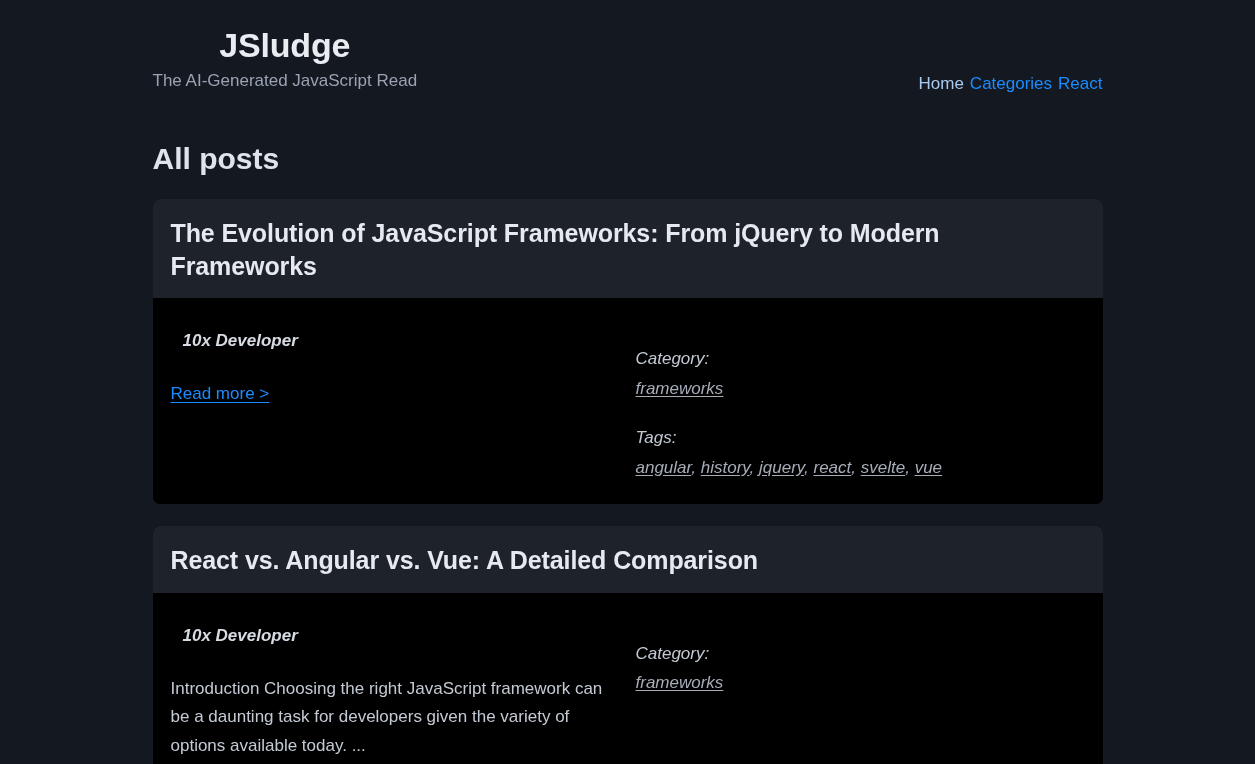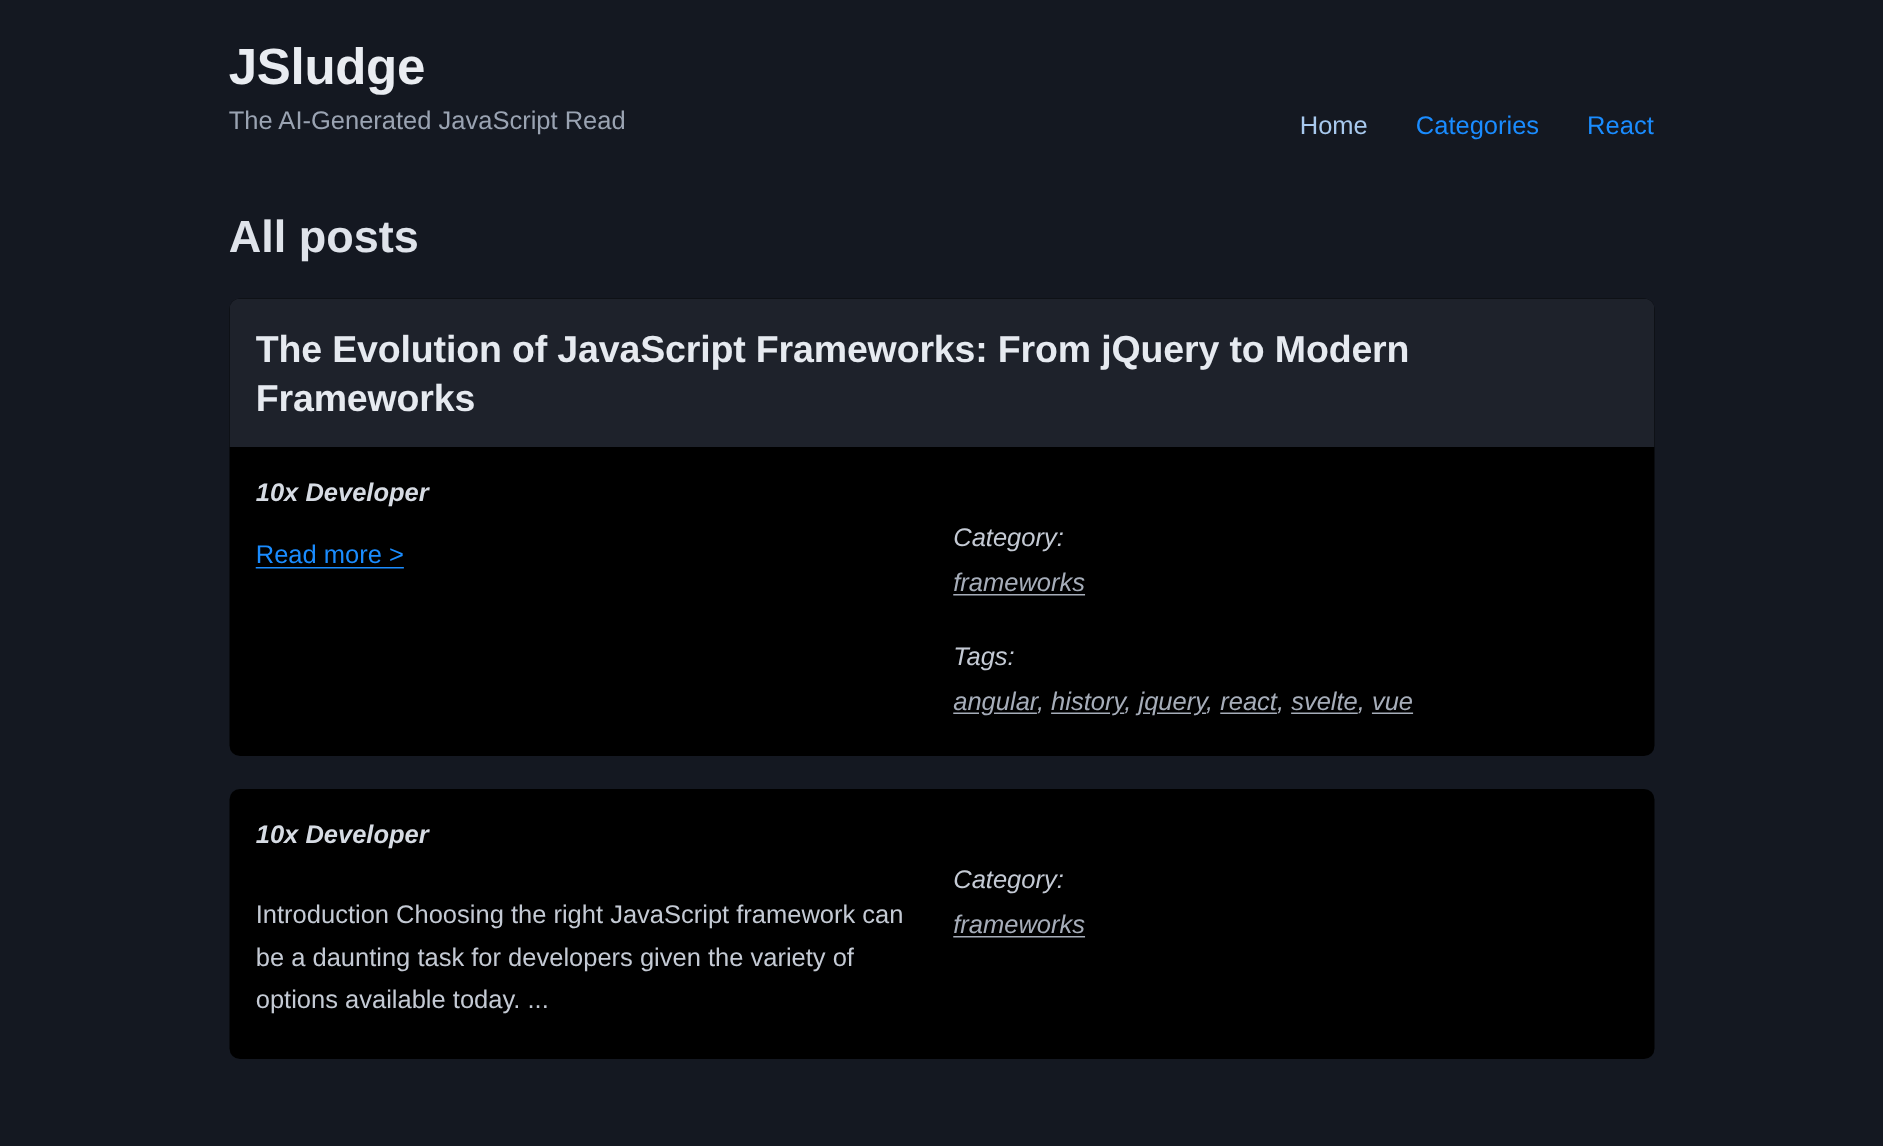--- a/index.html
+++ b/index.html
@@ -29,39 +29,39 @@
     padding-top: 24px;
   }
 
   
   .site-header {
     display: flex;
     align-items: flex-start;
     justify-content: space-between;
     padding-bottom: 4px;
   }
-  .brand-block { padding-top: 2px; }
+  .brand-block { padding-top: 2px; text-align: center; }
   .site-title {
     font-size: 34px;
     font-weight: bold;
     color: #e9ecf1;
     line-height: 1.12;
     letter-spacing: -0.2px;
     margin: 0;
   }
   .site-tagline {
     font-size: 17px;
     color: #9aa3b2;
     margin-top: 6px;
     line-height: 1.3;
   }
   .site-nav {
     display: flex;
     align-items: center;
-    gap: 32px;
+    gap: 6px;
     margin-top: 50px;
     font-size: 17px;
   }
   .nav-link {
     color: #1a8cff;
     text-decoration: none;
     white-space: nowrap;
   }
   .nav-link.is-current {
     color: #a8c9ee;
@@ -110,21 +110,21 @@
   .post-col-right {
     flex: 1 1 auto;
   }
 
   .post-meta-line {
     font-size: 17px;
     font-weight: bold;
     font-style: italic;
     color: #d6dbe3;
     line-height: 1.3;
-    margin: 0;
+    margin: 12px;
   }
 
   .post-excerpt {
     font-size: 17px;
     color: #c4cad4;
     line-height: 1.68;
     margin: 28px 0 0 0;
   }
 
   .read-more {
@@ -197,20 +197,23 @@
             </div>
             <div class="taxonomy-block">
               <p class="taxonomy-label">Tags:</p>
               <div class="taxonomy-values"><a class="tax-link" href="#">angular</a><span class="tax-sep">, </span><a class="tax-link" href="#">history</a><span class="tax-sep">, </span><a class="tax-link" href="#">jquery</a><span class="tax-sep">, </span><a class="tax-link" href="#">react</a><span class="tax-sep">, </span><a class="tax-link" href="#">svelte</a><span class="tax-sep">, </span><a class="tax-link" href="#">vue</a></div>
             </div>
           </div>
         </div>
       </article>
 
       <article class="post-card">
+        <div class="post-card-header">
+          <h3 class="post-title">React vs. Angular vs. Vue: A Detailed Comparison</h3>
+        </div>
         <div class="post-card-body">
           <div class="post-col-left">
             <p class="post-meta-line">10x Developer</p>
             <p class="post-excerpt">Introduction Choosing the right JavaScript framework can be a daunting task for developers given the variety of options available today. ...</p>
 
           </div>
           <div class="post-col-right">
             <div class="taxonomy-block">
               <p class="taxonomy-label">Category:</p>
               <div class="taxonomy-values">

